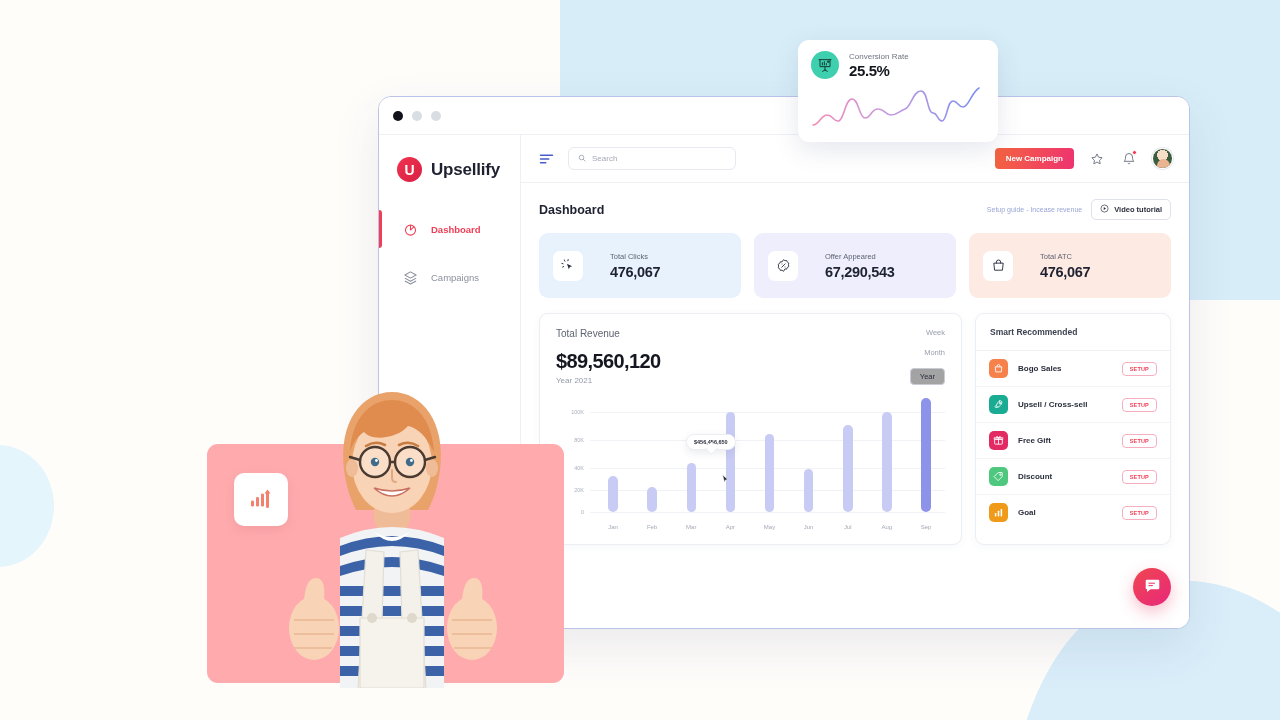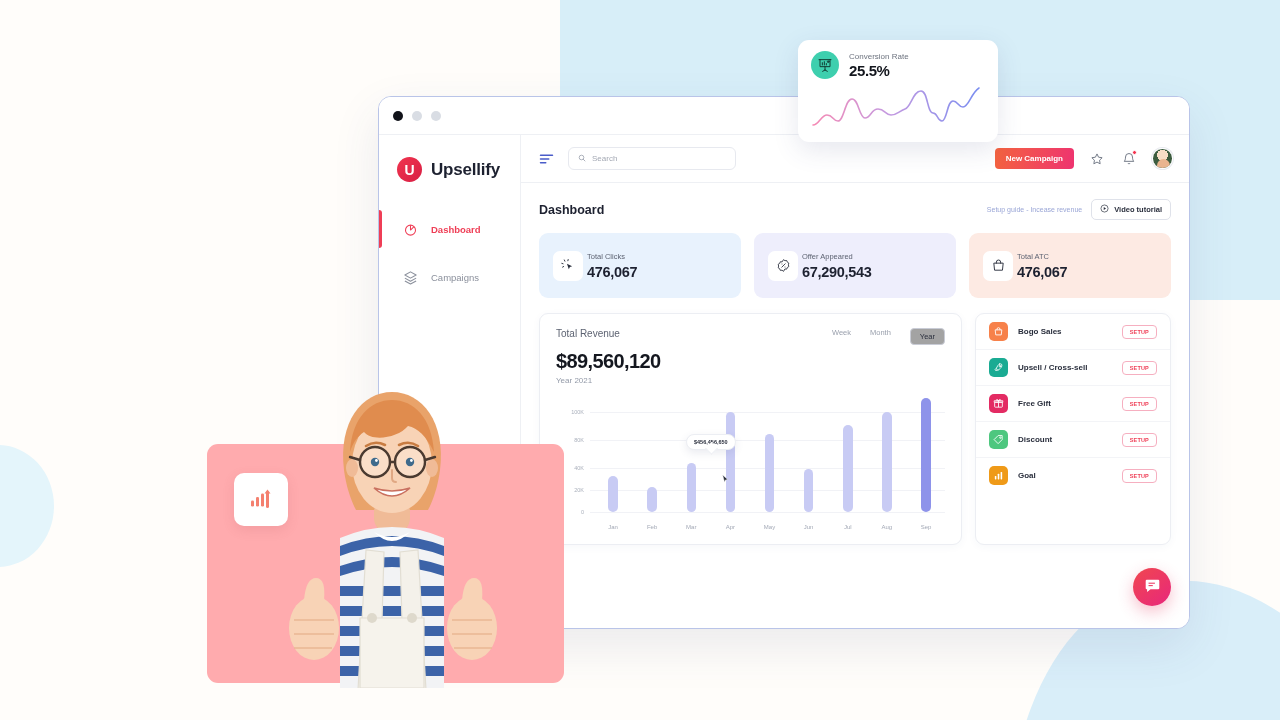--- a/index.html
+++ b/index.html
@@ -124,37 +124,37 @@
   .btn-video {
     display: flex; align-items: center; gap: 5px;
     border: 1px solid #dfe2ea; border-radius: 5px;
     padding: 4px 8px; font-size: 7.5px; font-weight: 600; color: #2a2f3d;
   }
 
   
   .stats { display: flex; gap: 13px; margin-top: 13px; }
   .stat {
     flex: 1; height: 65px; border-radius: 9px;
-    display: flex; align-items: center; gap: 4px; padding: 0 14px;
+    display: flex; align-items: center; gap: 27px; padding: 0 14px;
   }
   .stat-ico {
     width: 30px; height: 30px; border-radius: 7px; background: #fff;
     display: flex; align-items: center; justify-content: center;
   }
   .stat-label { font-size: 7.5px; color: #5d6372; margin-bottom: 3px; }
   .stat-value { font-size: 14.5px; font-weight: 700; color: #1d2130; letter-spacing: -0.3px; }
 
   
   .lower { display: flex; gap: 13px; margin-top: 15px; }
   .panel { background:#fff; border: 1px solid #eceef3; border-radius: 9px; box-shadow: 0 2px 8px rgba(60,70,120,0.04); }
   .revenue { flex: 1; height: 232px; padding: 14px 16px 0 16px; position: relative; }
   .rev-label { font-size: 10px; color: #5d6372; }
   .rev-value { font-size: 20px; font-weight: 700; color: #14171f; letter-spacing: -0.6px; margin-top: 11px; }
   .rev-sub { font-size: 8px; color: #939aa8; margin-top: 3px; }
-  .seg { position: absolute; right: 16px; top: 14px; display: flex; align-items: flex-start; gap: 19px; }
+  .seg { position: absolute; right: 16px; top: 14px; display: flex; align-items: flex-end; gap: 11px; flex-direction: column; }
   .seg span { font-size: 7.5px; color: #9aa0ad; }
   .seg .on {
     border: 1px solid #c9ccd6; border-radius: 4px; padding: 3px 9px;
     color: #2a2f3d; font-weight: 500; background:#a3a3a3;
   }
 
   
   .chart { position: absolute; left: 16px; right: 16px; top: 84px; height: 132px; }
   .gridline { position: absolute; left: 34px; right: 0; height: 1px; background: #f1f2f6; }
   .ytick { position: absolute; left: 0; width: 28px; text-align: right; font-size: 5.5px; color: #aab0bc; transform: translateY(-3px); }
@@ -441,20 +441,21 @@
 
                 <div class="tooltip" style="left:130px; top:36px">$456,456,650</div>
 
                 <svg class="cursor" style="left:166px; top:76px" viewBox="0 0 12 16">
                   <path d="M1 1l9 8-4 .6-1.6 4z" fill="#2b2f3a" stroke="#fff" stroke-width="0.8"></path>
                 </svg>
               </div>
             </div>
 
             <div class="panel recommended">
+              <div class="rec-head">Smart Recommended</div>
               <div id="rec-list">
                   <div class="rec-item">
                     <div class="rec-ico" style="background: rgb(247, 129, 74);">
                       <svg width="11" height="11" viewBox="0 0 24 24" fill="none" stroke="#fff" stroke-width="1.9" stroke-linejoin="round">
                         <path d="M4.8 8.4h14.4l-1.2 11H6z"></path>
                         <path d="M8.8 8.4V6.8a3.2 3.2 0 016.4 0v1.6" stroke-linecap="round"></path>
                       </svg>
                     </div>
                     <div class="rec-name">Bogo Sales</div>
                     <div class="rec-setup">SETUP</div>

